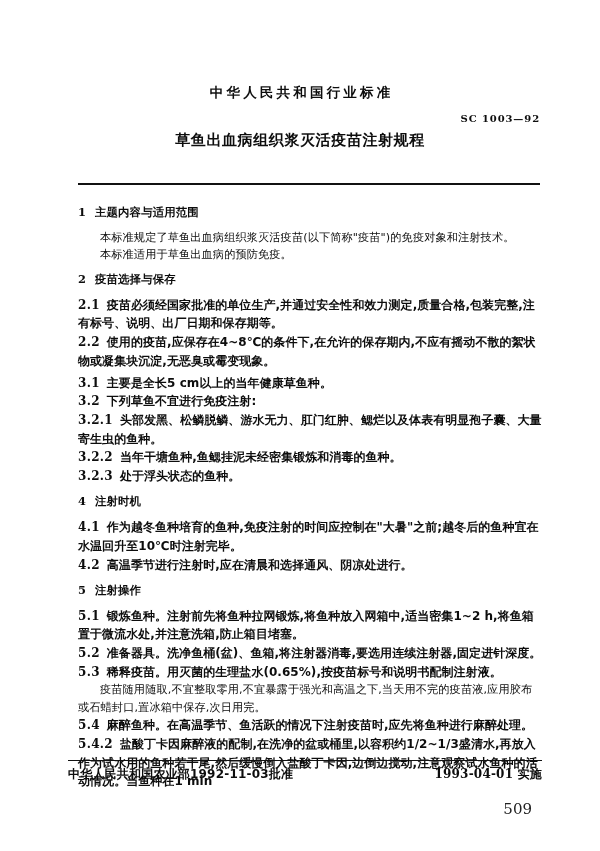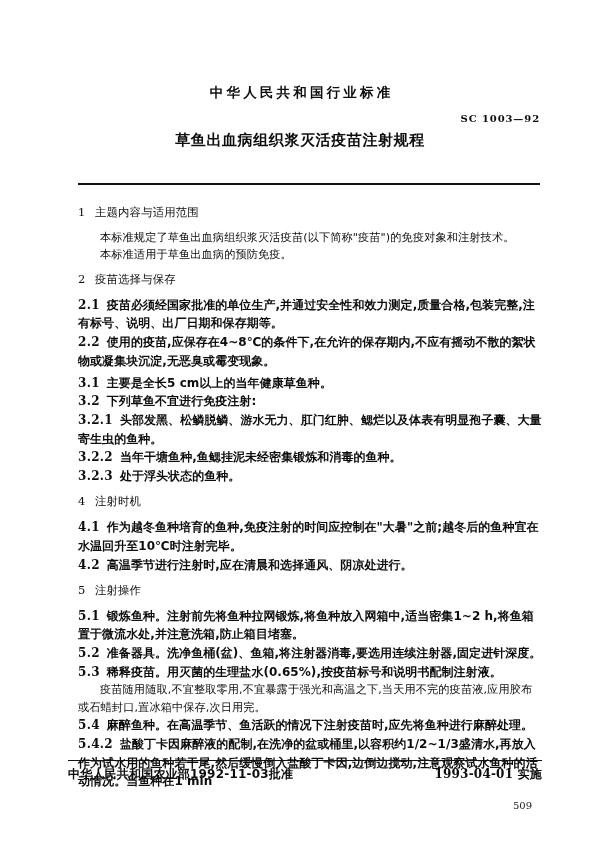--- a/index.html
+++ b/index.html
@@ -75,21 +75,21 @@
   .content {
     position: absolute;
     left: 78px;
     top: 205px;
     width: 464px;
   }
 
   
   .h-sec {
     font-size: 11.4px;
-    font-weight: normal;
+    font-weight: bold;
     line-height: 1.38;
     margin: 8.5px 0 5px 0;
     letter-spacing: 0.15px;
   }
   .h-sec .num {
     display: inline-block;
     min-width: 17px;
   }
   .h-sec:first-child { margin-top: 0; }
 
@@ -141,21 +141,21 @@
     font-weight: bold;
     letter-spacing: 0.2px;
   }
   .footer .dates {
     font-family: "DejaVu Serif", "Liberation Serif", serif;
   }
   .page-no {
     position: absolute;
     right: 68px;
     top: 800px;
-    font-size: 10px;
+    font-size: 15px;
     font-family: "DejaVu Serif", "Liberation Serif", serif;
     color: #222;
   }
 
   .mono-lat {
     font-family: "DejaVu Serif", "Liberation Serif", serif;
   }
 </style>
 </head>
 <body>

